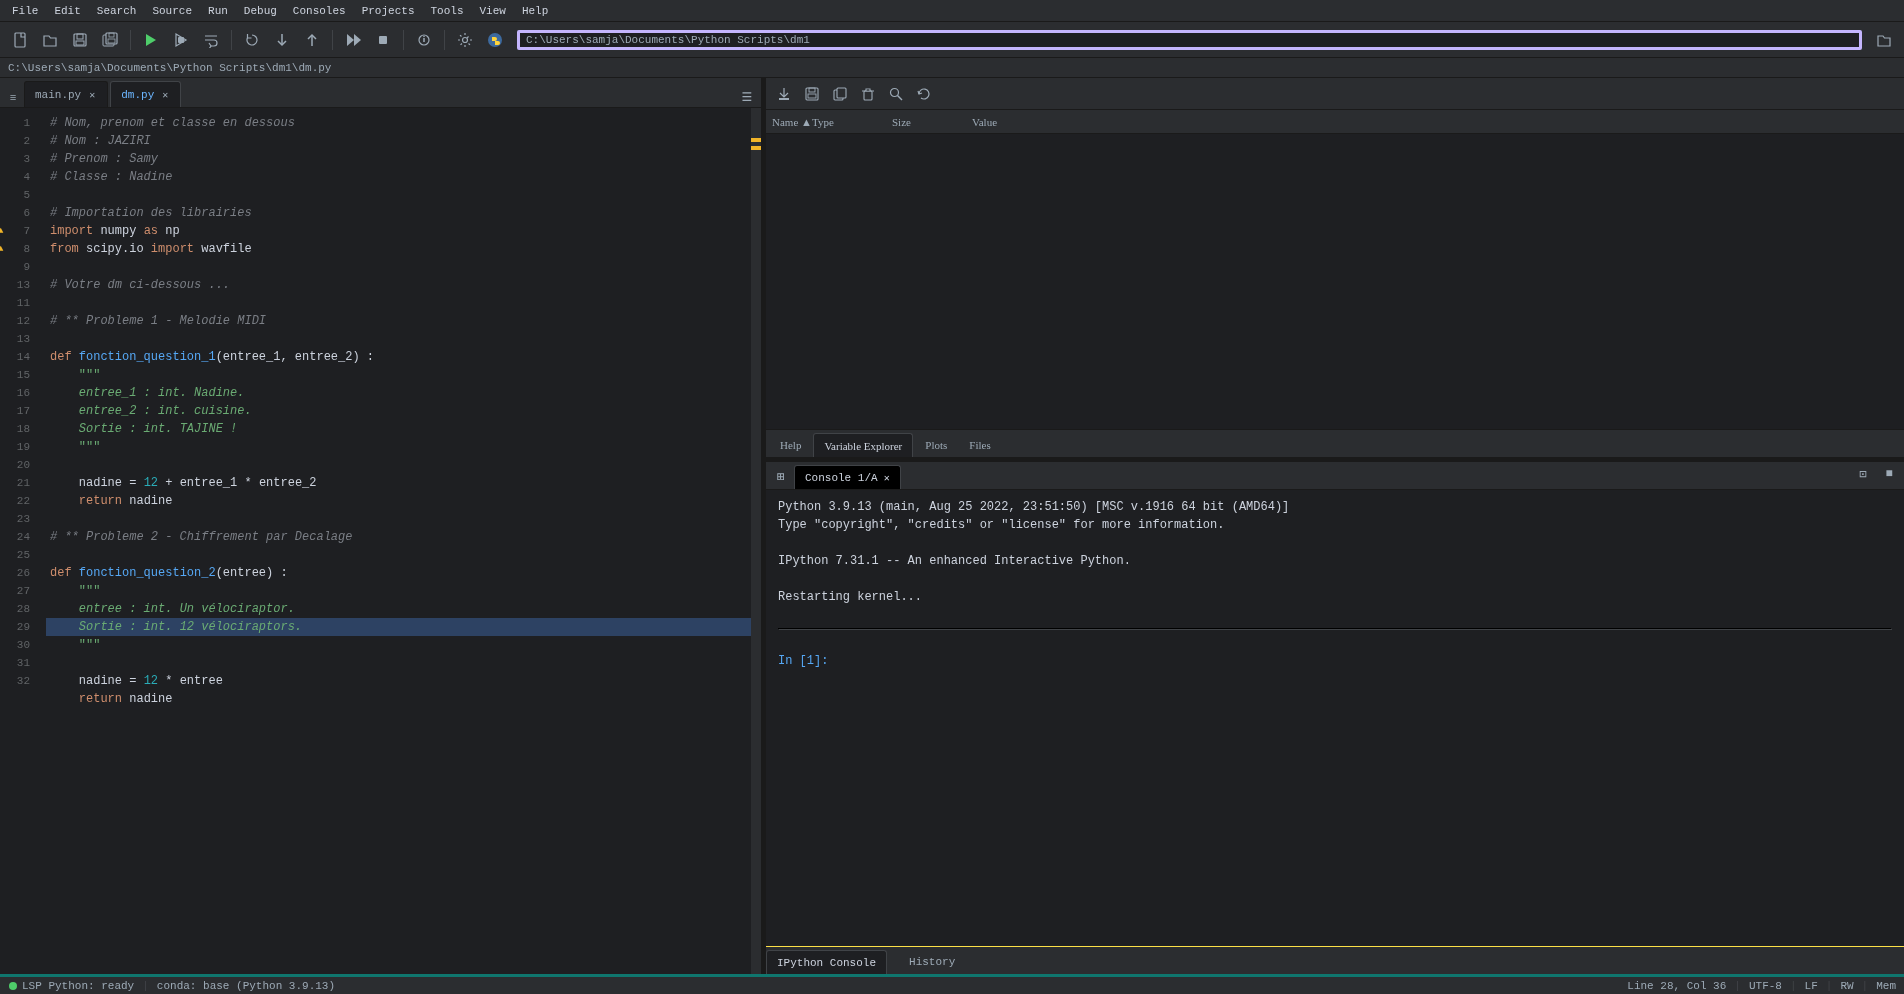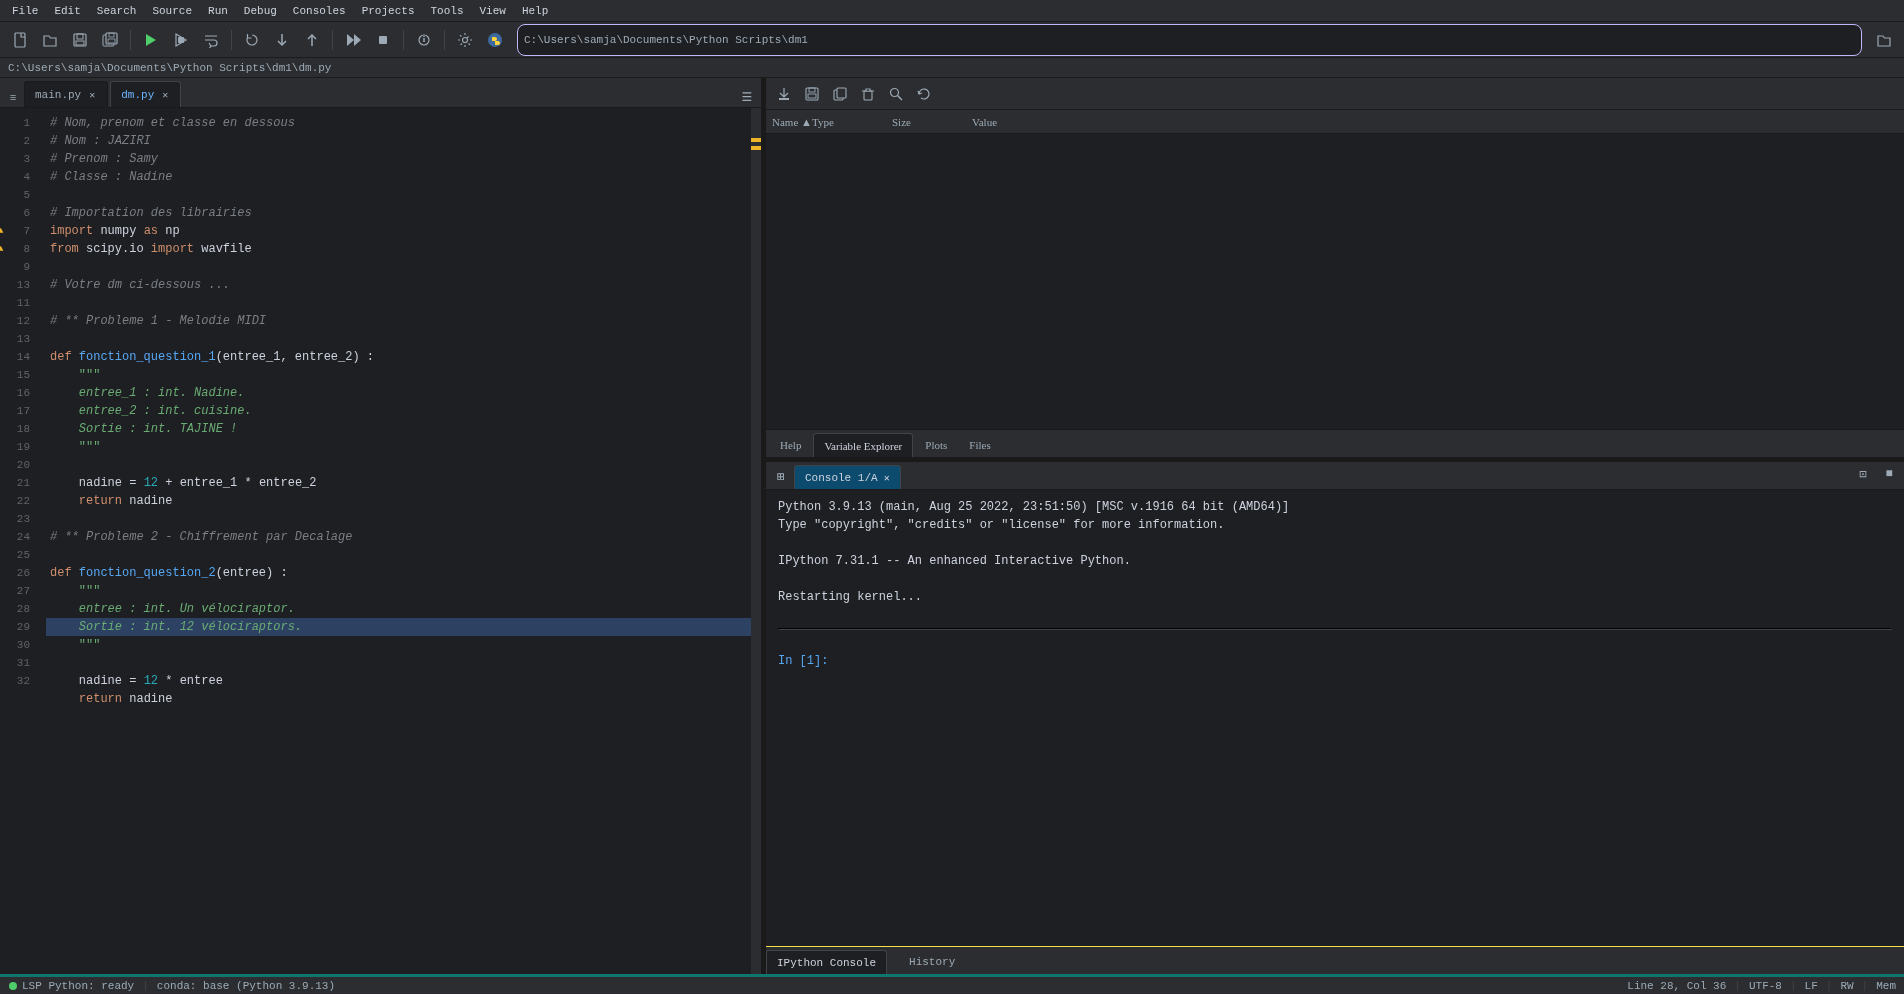--- a/index.html
+++ b/index.html
@@ -44,24 +44,24 @@
       font-size: 14px;
     }
     .toolbar-sep {
       width: 1px;
       height: 20px;
       background: #404347;
       margin: 0 4px;
     }
     #path-bar {
       flex: 1;
-      height: 32px;
-      background: #1e1f22;
-      border: 1px solid #c4b5fd;
-      border-radius: 8px;
+      height: 20px;
+      background: #1e1f22;
+      border: 3px solid #c4b5fd;
+      border-radius: 2px;
       padding: 0 6px;
       color: #9daab6;
       font-size: 11px;
       display: flex;
       align-items: center;
       margin: 0 6px;
     }
 
     
     #filepath-bar {
@@ -306,21 +306,21 @@
       padding: 0 10px;
       display: flex;
       align-items: center;
       gap: 6px;
       font-size: 11px;
       cursor: pointer;
       color: #9daab6;
       border-radius: 3px 3px 0 0;
     }
     .console-tab.active {
-      background: #0c4a6e;
+      background: #000000;
       color: #cdd3de;
       border: 1px solid #404347;
       border-bottom: none;
     }
     #console-btns {
       margin-left: auto;
       display: flex;
       align-items: center;
       gap: 4px;
       padding-bottom: 4px;

